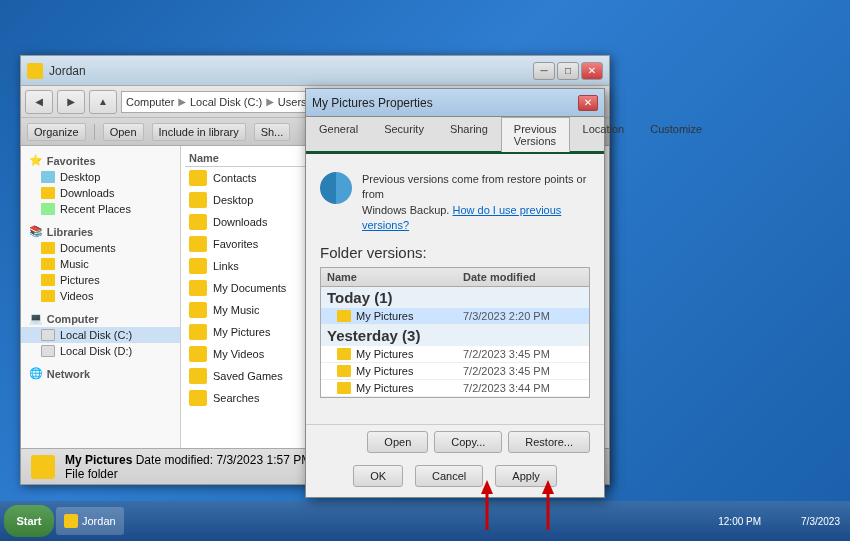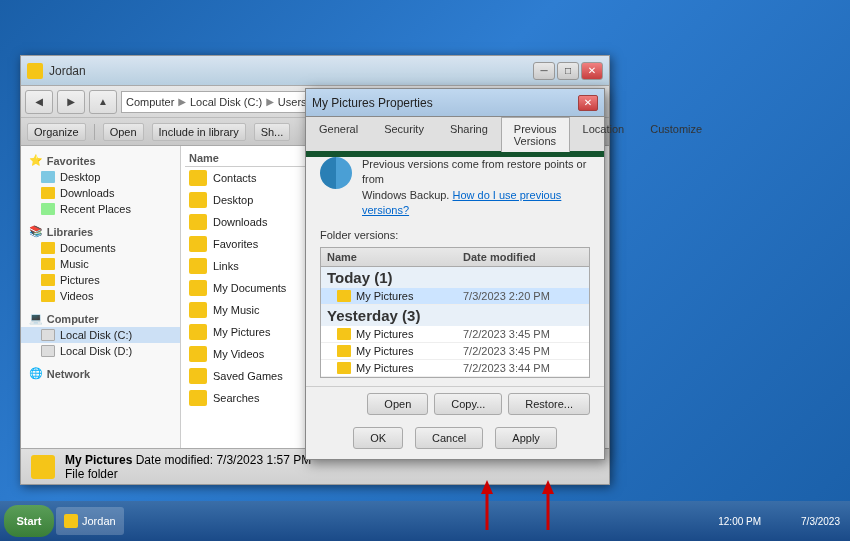--- a/index.html
+++ b/index.html
@@ -310,21 +310,21 @@
       justify-content: center;
       font-size: 10px;
       color: white;
       cursor: pointer;
     }
 
     
     .dialog-tabs {
       display: flex;
       background: #e0e0e0;
-      border-bottom: 6px solid #14532d;
+      border-bottom: 3px solid #14532d;
     }
 
     .tab {
       padding: 5px 12px;
       font-size: 11px;
       cursor: pointer;
       border: 1px solid transparent;
       border-bottom: none;
       color: #333;
     }
@@ -332,21 +332,21 @@
     .tab.active {
       background: #f0f0f0;
       border-color: #aaa;
       border-bottom-color: #f0f0f0;
       margin-bottom: -1px;
       z-index: 1;
     }
 
     
     .dialog-content {
-      padding: 0 14px;
+      padding: 18px 14px;
     }
 
     .prev-versions-header {
       display: flex;
       align-items: flex-start;
       gap: 10px;
       margin-bottom: 10px;
     }
 
     .pv-icon {
@@ -364,21 +364,21 @@
       line-height: 1.4;
     }
 
     .pv-link {
       color: #0066cc;
       text-decoration: underline;
       cursor: pointer;
     }
 
     .folder-versions-label {
-      font-size: 11px;
+      font-size: 15px;
       color: #333;
       margin-bottom: 6px;
     }
 
     
     .versions-table {
       width: 100%;
       border: 1px solid #aaa;
       background: white;
       font-size: 11px;

